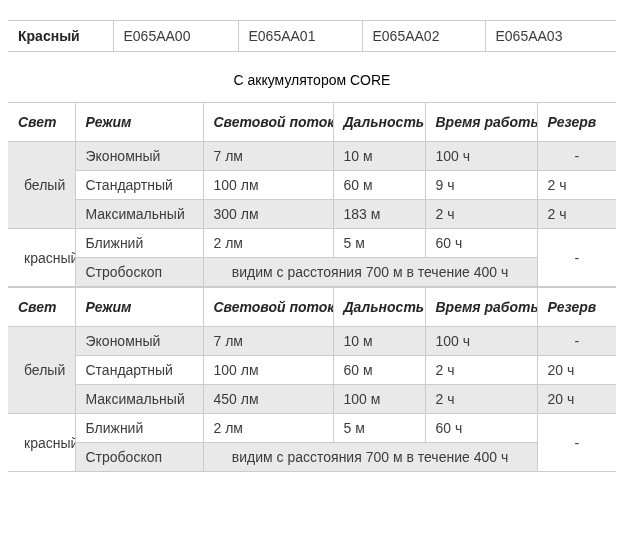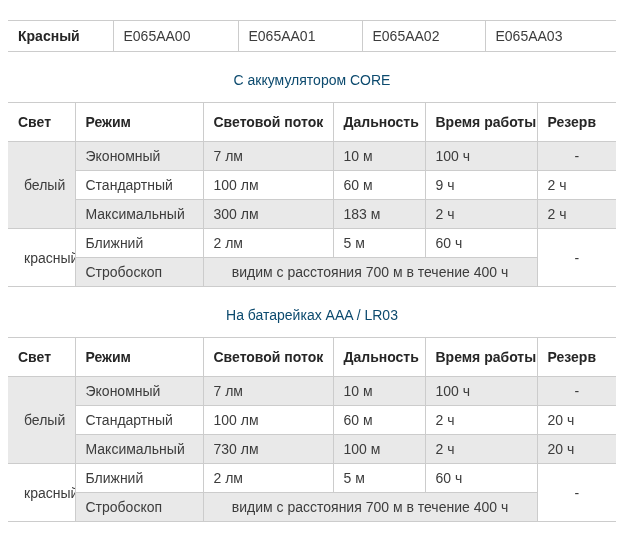--- a/index.html
+++ b/index.html
@@ -23,35 +23,36 @@
     padding: 6px 10px;
     text-align: left;
     vertical-align: middle;
     overflow: hidden;
     white-space: nowrap;
   }
   th {
     font-weight: bold;
     color: #262626;
     padding: 11px 10px;
+    font-style: italic;
   }
   td:first-child, th:first-child { border-left: none; }
   td:last-child,  th:last-child  { border-right: none; }
 
   
   .top-table td { padding: 7px 10px; }
   .row-label { font-weight: bold; color: #262626; }
 
   .stripe   { background: #e9e9e9; }
   .bg-white { background: #ffffff; }
 
   .section-title {
     font-size: 14px;
     font-weight: normal;
-    color: #0c4a6e;
+    color: #000000;
     text-align: center;
     margin: 20px 0 14px 0;
   }
   .center { text-align: center; }
   .light-cell { vertical-align: middle; padding-left: 16px; }
 </style>
 </head>
 <body>
 
 <div class="page">
@@ -127,21 +128,20 @@
         <td>60 ч</td>
         <td rowspan="2" class="center bg-white">-</td>
       </tr>
       <tr class="stripe">
         <td>Стробоскоп</td>
         <td colspan="3" class="center">видим с расстояния 700 м в течение 400 ч</td>
       </tr>
     </tbody>
   </table>
 
-  <div class="section-title">На батарейках AAA / LR03</div>
 
   <table>
     <colgroup>
       <col style="width:67px">
         <col style="width:128px">
         <col style="width:130px">
         <col style="width:92px">
         <col style="width:112px">
         <col style="width:79px">
     </colgroup>
@@ -166,21 +166,21 @@
       </tr>
       <tr>
         <td>Стандартный</td>
         <td>100 лм</td>
         <td>60 м</td>
         <td>2 ч</td>
         <td>20 ч</td>
       </tr>
       <tr class="stripe">
         <td>Максимальный</td>
-        <td>730 лм</td>
+        <td>450 лм</td>
         <td>100 м</td>
         <td>2 ч</td>
         <td>20 ч</td>
       </tr>
       <tr>
         <td rowspan="2" class="light-cell bg-white">красный</td>
         <td>Ближний</td>
         <td>2 лм</td>
         <td>5 м</td>
         <td>60 ч</td>

